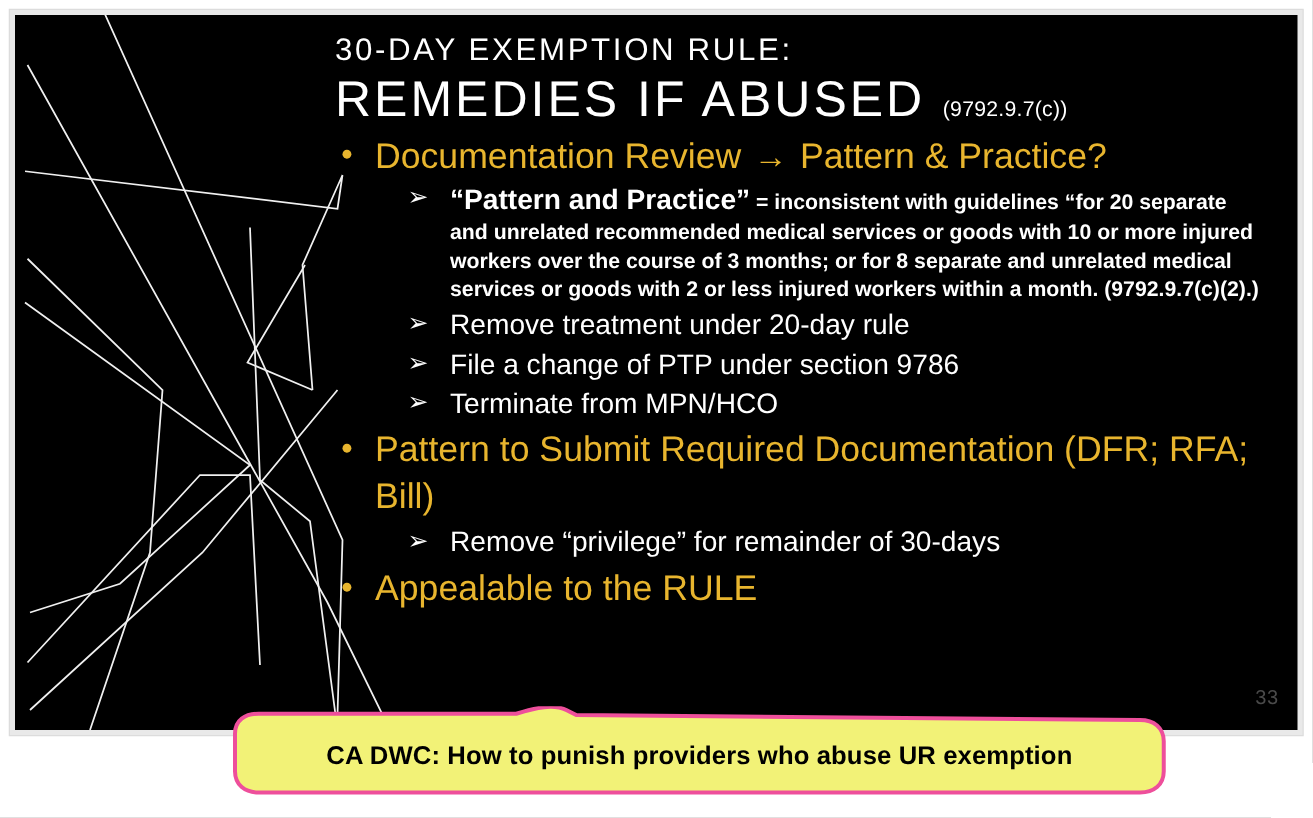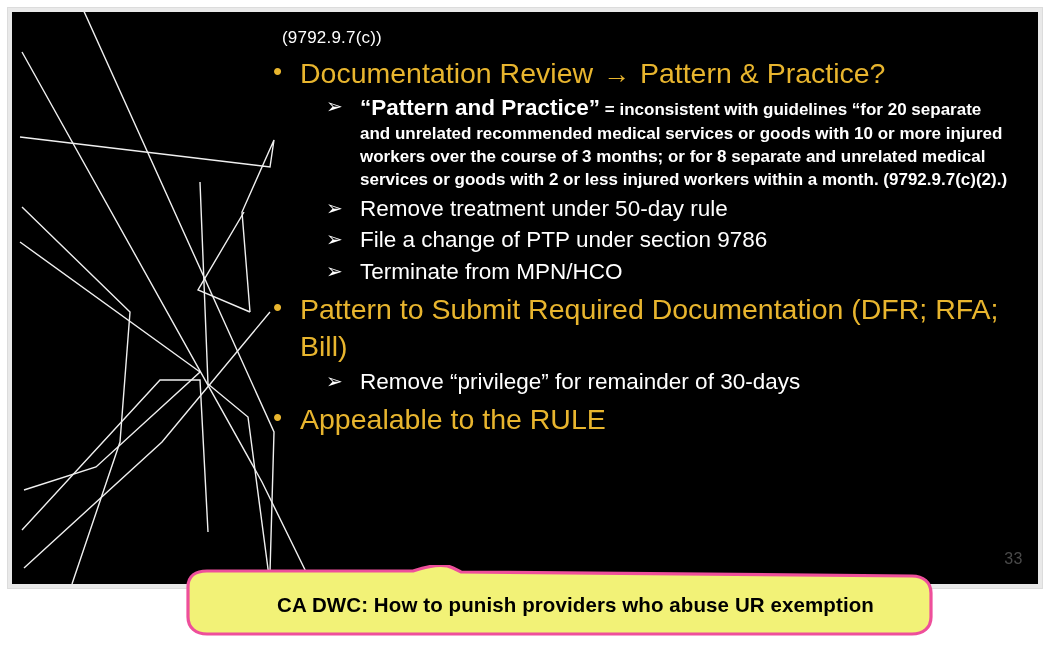--- a/index.html
+++ b/index.html
@@ -164,21 +164,21 @@
   }
   #callout-svg {
     position: absolute;
     left: 0;
     top: 0;
     width: 749px;
     height: 72px;
   }
   #callout-text {
     position: absolute;
-    left: 16px;
+    left: 0;
     top: 0;
     width: 749px;
     height: 72px;
     display: flex;
     align-items: center;
     justify-content: center;
     padding-top: 8px;
     box-sizing: border-box;
     color: #000000;
     font-size: 20.5px;
@@ -204,40 +204,42 @@
           <polyline points="8,230 188,360 84,455 12,478"></polyline>
           <polyline points="10,518 148,368 188,368 196,520"></polyline>
           <polyline points="12,556 150,430 258,300"></polyline>
           <polyline points="188,170 196,372 236,405 258,572"></polyline>
           <polyline points="232,200 186,278 238,300"></polyline>
         </g>
       </svg>
 
       <div id="content">
 
+        <div class="eyebrow">30-DAY EXEMPTION RULE:</div>
 
         <div class="title-row">
+          <span class="title-main">REMEDIES IF ABUSED</span>
           <span class="title-cite">(9792.9.7(c))</span>
         </div>
 
         <div class="l1">
           <span class="l1-dot">•</span>
           <span class="l1-text">
             <span>Documentation Review </span><span class="arrow-glyph">→</span><span> Pattern &amp; Practice?</span>
           </span>
         </div>
 
         <div class="l2 para">
           <span class="l2-marker">➢</span>
           <span class="l2-text"><span class="lead">“Pattern and Practice”</span><span> = inconsistent with guidelines “for 20 separate and unrelated recommended medical services or goods with 10 or more injured workers over the course of 3 months; or for 8 separate and unrelated medical services or goods with 2 or less injured workers within a month. (9792.9.7(c)(2).)</span></span>
         </div>
 
         <div class="l2 tight">
           <span class="l2-marker">➢</span>
-          <span class="l2-text">Remove treatment under 50-day rule</span>
+          <span class="l2-text">Remove treatment under 20-day rule</span>
         </div>
 
         <div class="l2 tight">
           <span class="l2-marker">➢</span>
           <span class="l2-text">File a change of PTP under section 9786</span>
         </div>
 
         <div class="l2 tight">
           <span class="l2-marker">➢</span>
           <span class="l2-text">Terminate from MPN/HCO</span>

